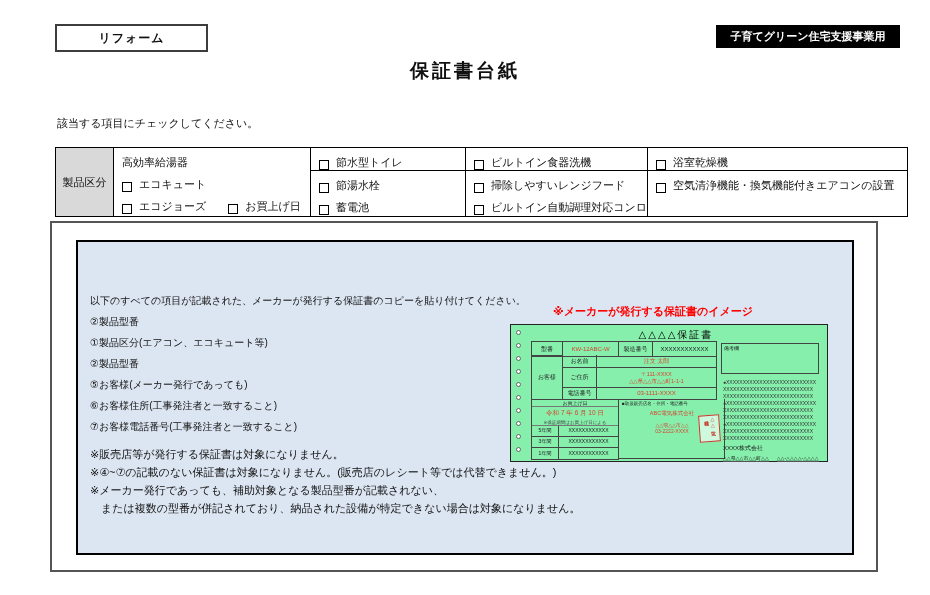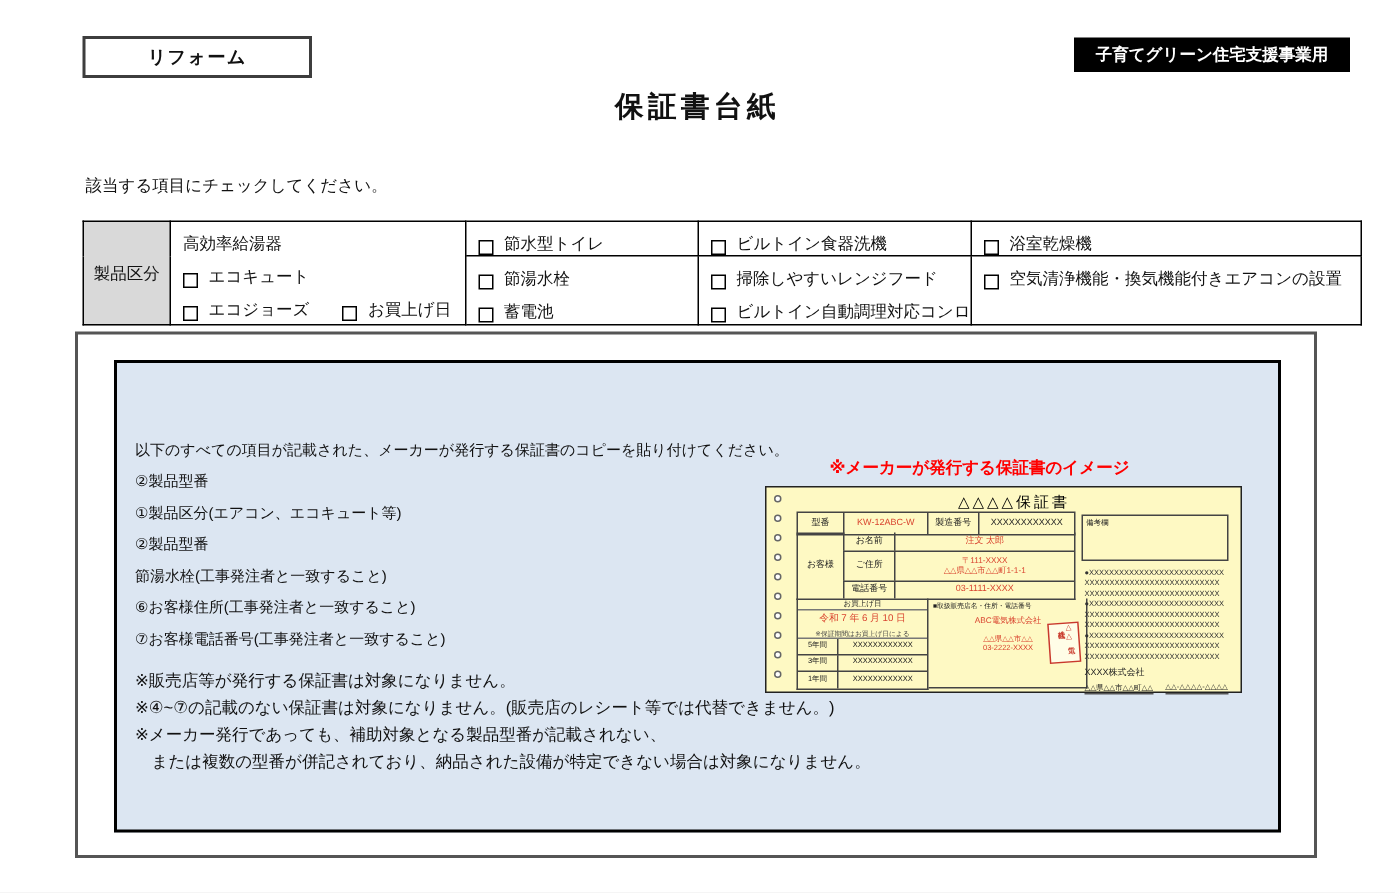--- a/index.html
+++ b/index.html
@@ -54,21 +54,21 @@
     background:#dce6f2; border:2px solid #000;
   }
   .txt-block1 { position:absolute; left:12px; top:48px; font-size:10px; line-height:21px; }
   .txt-block2 { position:absolute; left:12px; top:203px; font-size:11px; line-height:18px; }
   .sample-caption {
     position:absolute; left:432px; top:62px; font-size:11px; font-weight:bold; color:#f00;margin-left:43px;
   }
   
   .cert {
     position:absolute; left:432px; top:82px; width:318px; height:138px;
-    background:#fef9c3; border:1px solid #222; font-size:6px; color:#222;
+    background:#86efac; border:1px solid #222; font-size:6px; color:#222;
   }
   .holes { position:absolute; left:5px; top:5px; display:flex; flex-direction:column; gap:8px; }
   .hole { width:5px; height:5px; border:1px solid #666; border-radius:50%; background:#fff; }
   .cert-title {
     position:absolute; left:18px; right:4px; top:3px; text-align:center;
     font-size:10px; letter-spacing:2px; color:#000;
   }
   .red { color:#d9442f; }
   .ctA {
     position:absolute; left:20px; top:16px; display:grid;
@@ -214,21 +214,21 @@
     </table>
 
   <div class="outer-box">
     <div class="blue-box">
 
       <div class="txt-block1">
         <div>以下のすべての項目が記載された、メーカーが発行する保証書のコピーを貼り付けてください。</div>
         <div>②製品型番</div>
         <div>①製品区分(エアコン、エコキュート等)</div>
         <div>②製品型番</div>
-        <div>節湯水栓(工事発注者と一致すること)</div>
+        <div>⑤お客様(メーカー発行であっても)</div>
         <div>⑥お客様住所(工事発注者と一致すること)</div>
         <div>⑦お客様電話番号(工事発注者と一致すること)</div>
       </div>
 
       <div class="txt-block2">
         <div>※販売店等が発行する保証書は対象になりません。</div>
         <div>※④~⑦の記載のない保証書は対象になりません。(販売店のレシート等では代替できません。)</div>
         <div>※メーカー発行であっても、補助対象となる製品型番が記載されない、</div>
         <div>　または複数の型番が併記されており、納品された設備が特定できない場合は対象になりません。</div>
       </div>

